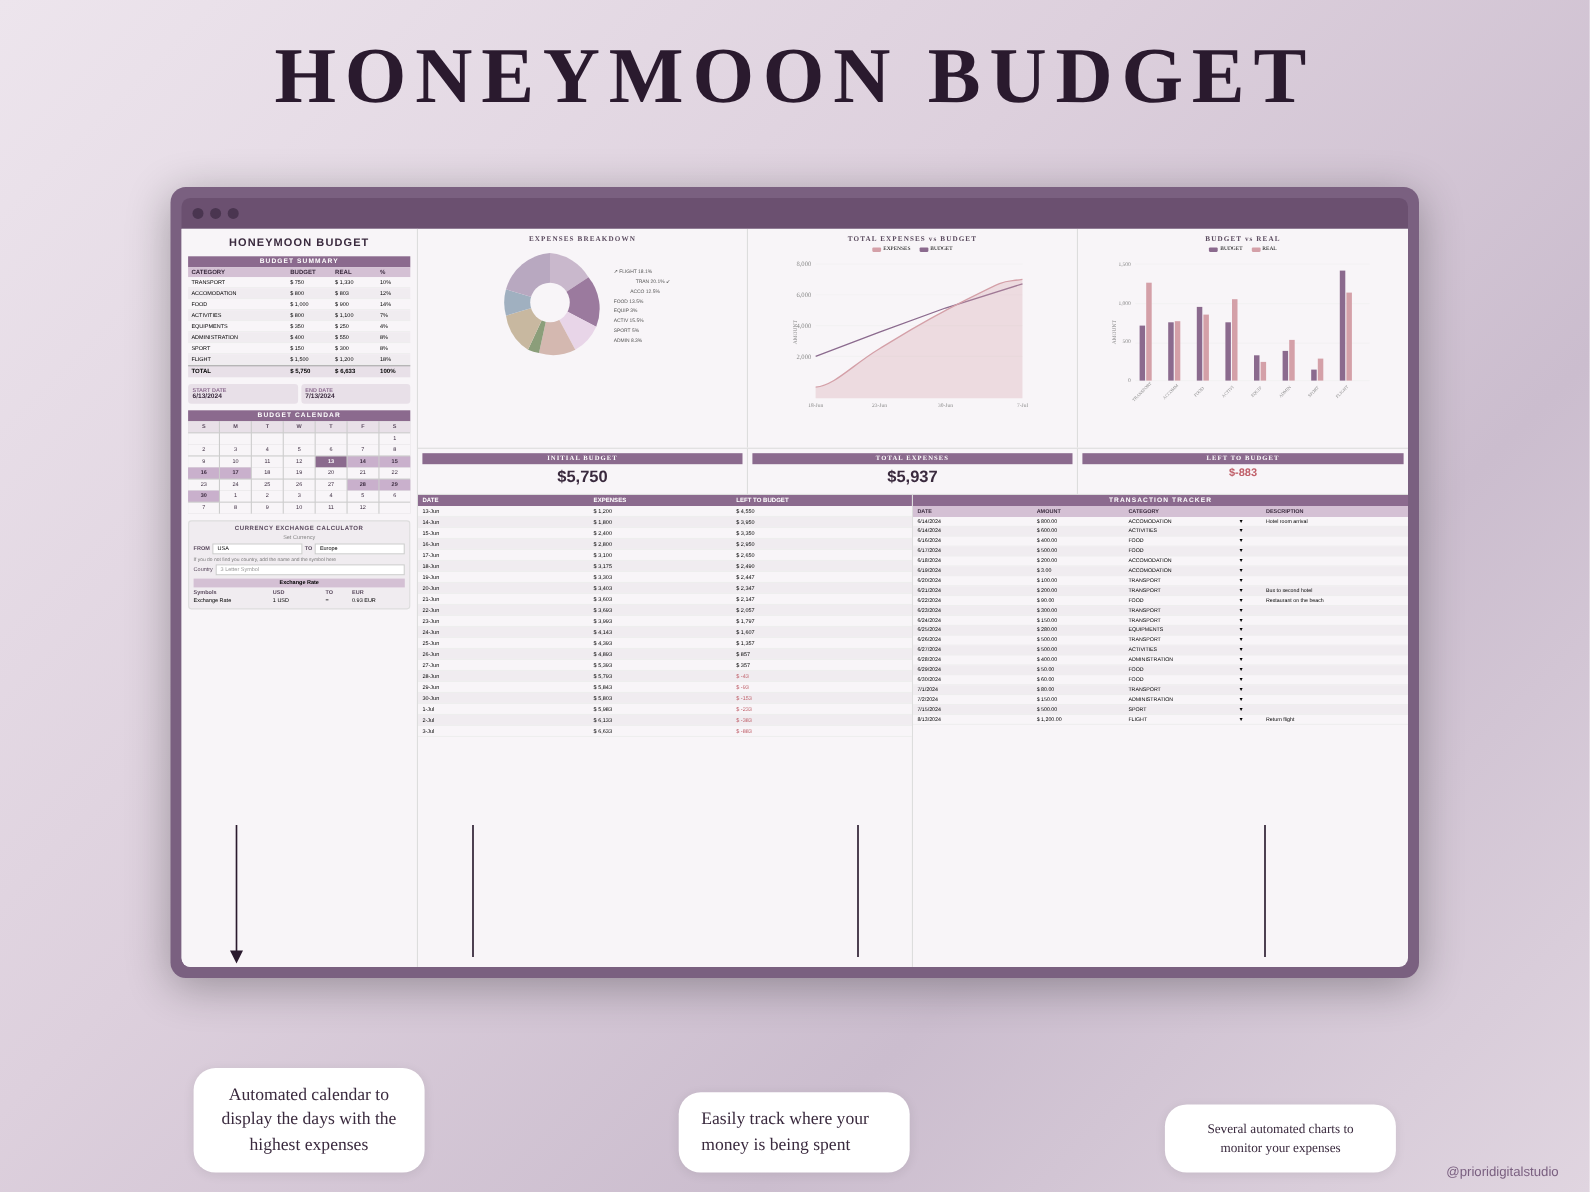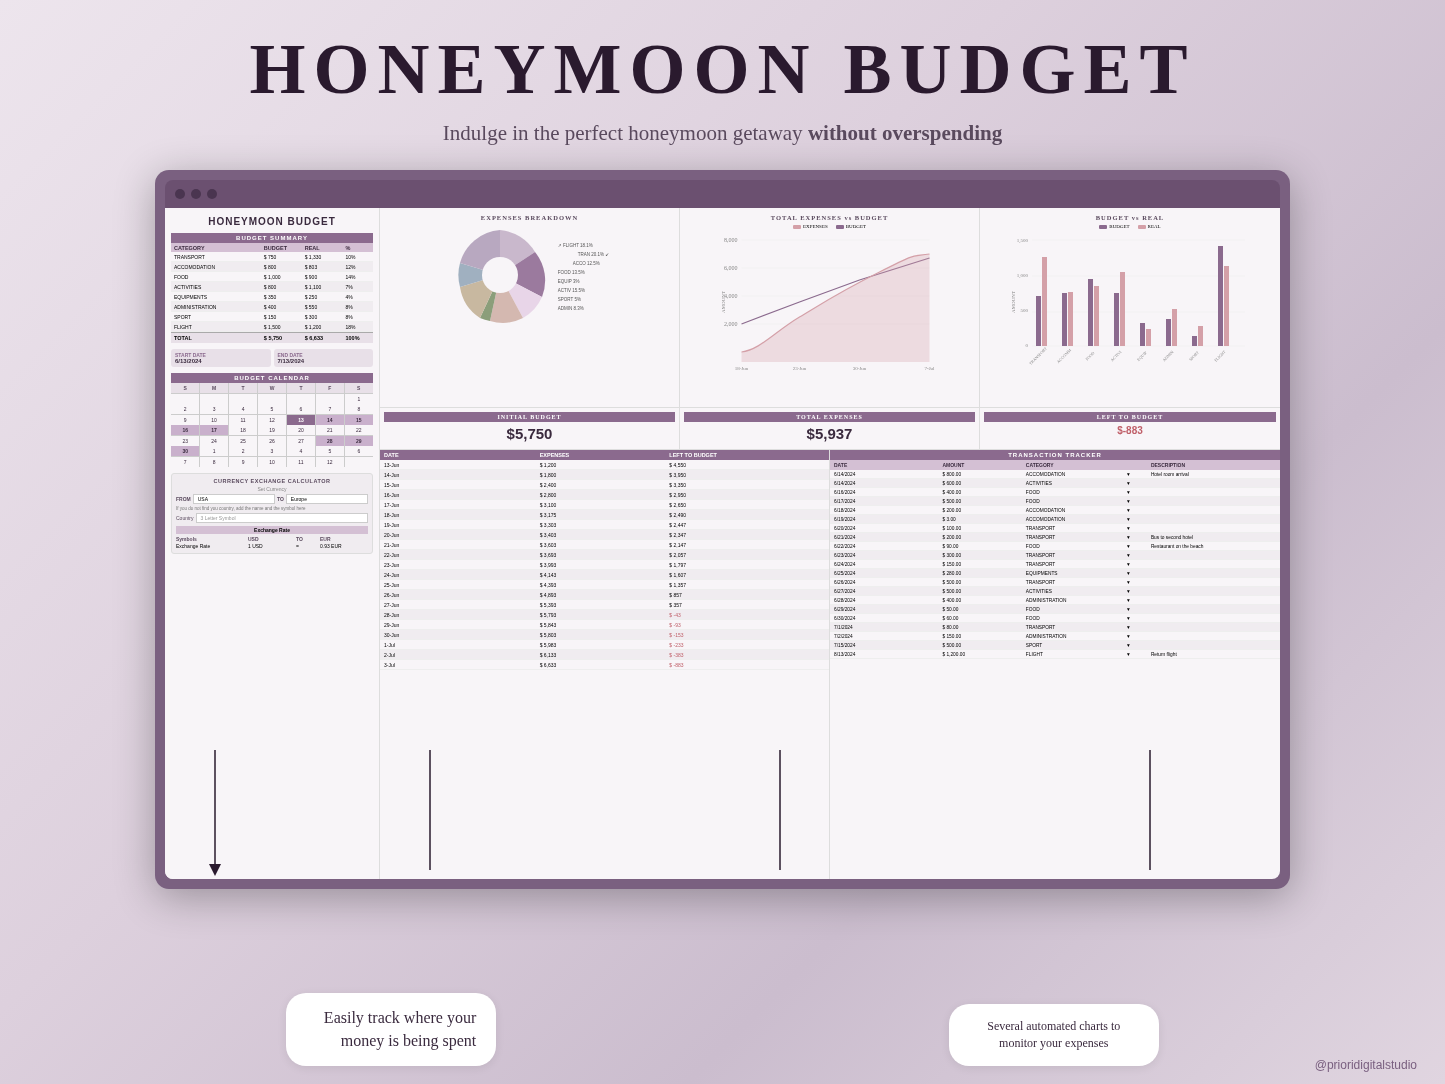--- a/index.html
+++ b/index.html
@@ -14,23 +14,20 @@
   </style>
 </head>
 <body>
 
 <div style="width:1445px;height:1084px;position:relative;overflow:hidden;">
 
   <div style="position:absolute;inset:0;background:linear-gradient(135deg,#ede5ed 0%,#ddd0dd 40%,#cbbdce 70%,#e0d5e0 100%);"></div>
 
   <h1 style="position:relative;text-align:center;padding-top:28px;font-size:72px;letter-spacing:8px;font-weight:900;color:#2a1a2e;font-family:Georgia,serif;">HONEYMOON BUDGET</h1>
 
-  <p style="position:relative;text-align:center;margin-top:10px;font-size:21px;color:#5a4a5e;font-family:Georgia,serif;">
-    <span>Indulge in the perfect honeymoon getaway </span><strong>without overspending</strong>
-  </p>
 
   <div style="position:absolute;top:170px;left:155px;right:155px;bottom:195px;background:#7a6080;border-radius:14px;padding:10px;box-shadow:0 8px 40px rgba(0,0,0,0.3);">
 
     <div style="background:#6b5070;border-radius:8px 8px 0 0;padding:6px 10px;display:flex;align-items:center;gap:6px;height:28px;">
       <div style="width:10px;height:10px;border-radius:50%;background:#4a3550;"></div>
       <div style="width:10px;height:10px;border-radius:50%;background:#4a3550;"></div>
       <div style="width:10px;height:10px;border-radius:50%;background:#4a3550;"></div>
     </div>
 
     <div style="background:#f8f5f8;border-radius:0 0 8px 8px;display:grid;grid-template-columns:215px 1fr;height:calc(100% - 28px);overflow:hidden;">
@@ -663,22 +660,25 @@
     <defs>
       <marker id="arrow" markerWidth="8" markerHeight="8" refX="4" refY="4" orient="auto">
         <path d="M0,0 L0,8 L8,4 Z" fill="#2a1a2e"></path>
       </marker>
     </defs>
   </svg>
 
   <div style="position:absolute;bottom:18px;left:0;right:0;display:flex;justify-content:space-around;align-items:flex-end;padding:0 60px;">
 
 
-
-    <div style="background:white;border-radius:20px;padding:14px 20px;text-align:right;font-size:16px;color:#3a2a3e;font-family:Georgia,serif;max-width:210px;line-height:1.4;box-shadow:0 2px 10px rgba(0,0,0,0.08);">
+    <div style="background:white;border-radius:20px;padding:14px 20px;text-align:center;font-size:16px;color:#3a2a3e;font-family:Georgia,serif;max-width:210px;line-height:1.4;box-shadow:0 2px 10px rgba(0,0,0,0.08);">
+      <span>Automated calendar to display the days with the highest expenses</span>
+    </div>
+
+    <div style="background:white;border-radius:20px;padding:14px 20px;text-align:left;font-size:16px;color:#3a2a3e;font-family:Georgia,serif;max-width:210px;line-height:1.4;box-shadow:0 2px 10px rgba(0,0,0,0.08);">
       <span>Easily track where your money is being spent</span>
     </div>
 
     <div style="background:white;border-radius:20px;padding:14px 20px;text-align:center;font-size:12px;color:#3a2a3e;font-family:Georgia,serif;max-width:210px;line-height:1.4;box-shadow:0 2px 10px rgba(0,0,0,0.08);">
       <span>Several automated charts to monitor your expenses</span>
     </div>
 
   </div>
 
   <div style="position:absolute;bottom:12px;right:28px;font-size:12px;color:#7a6080;font-family:Arial,sans-serif;text-align:center;">@prioridigitalstudio</div>

